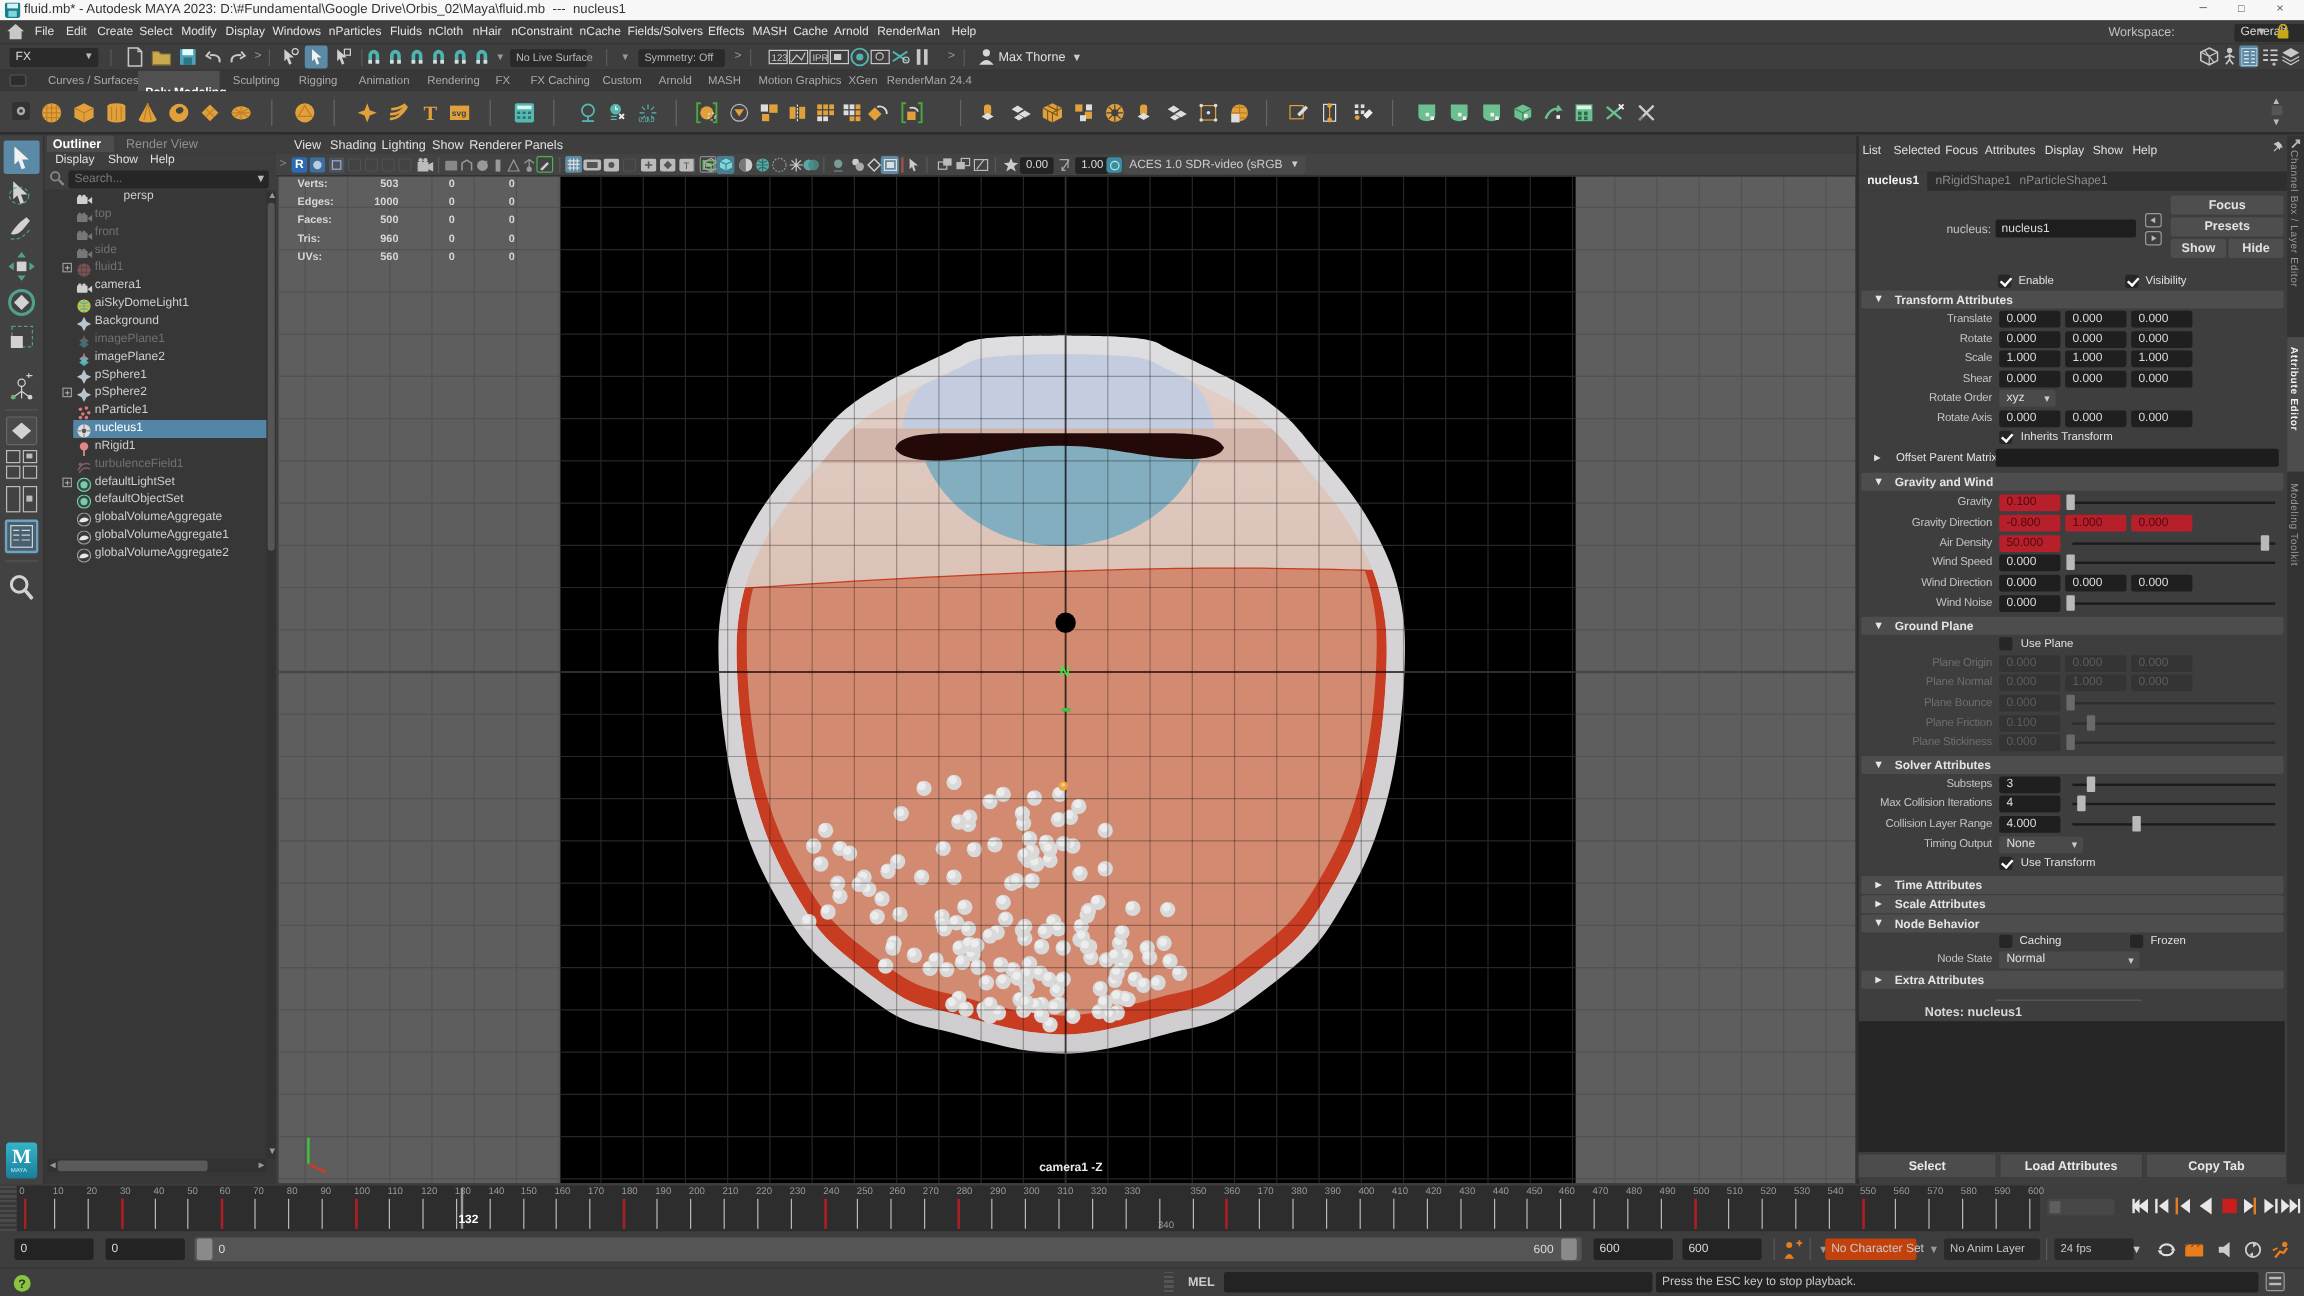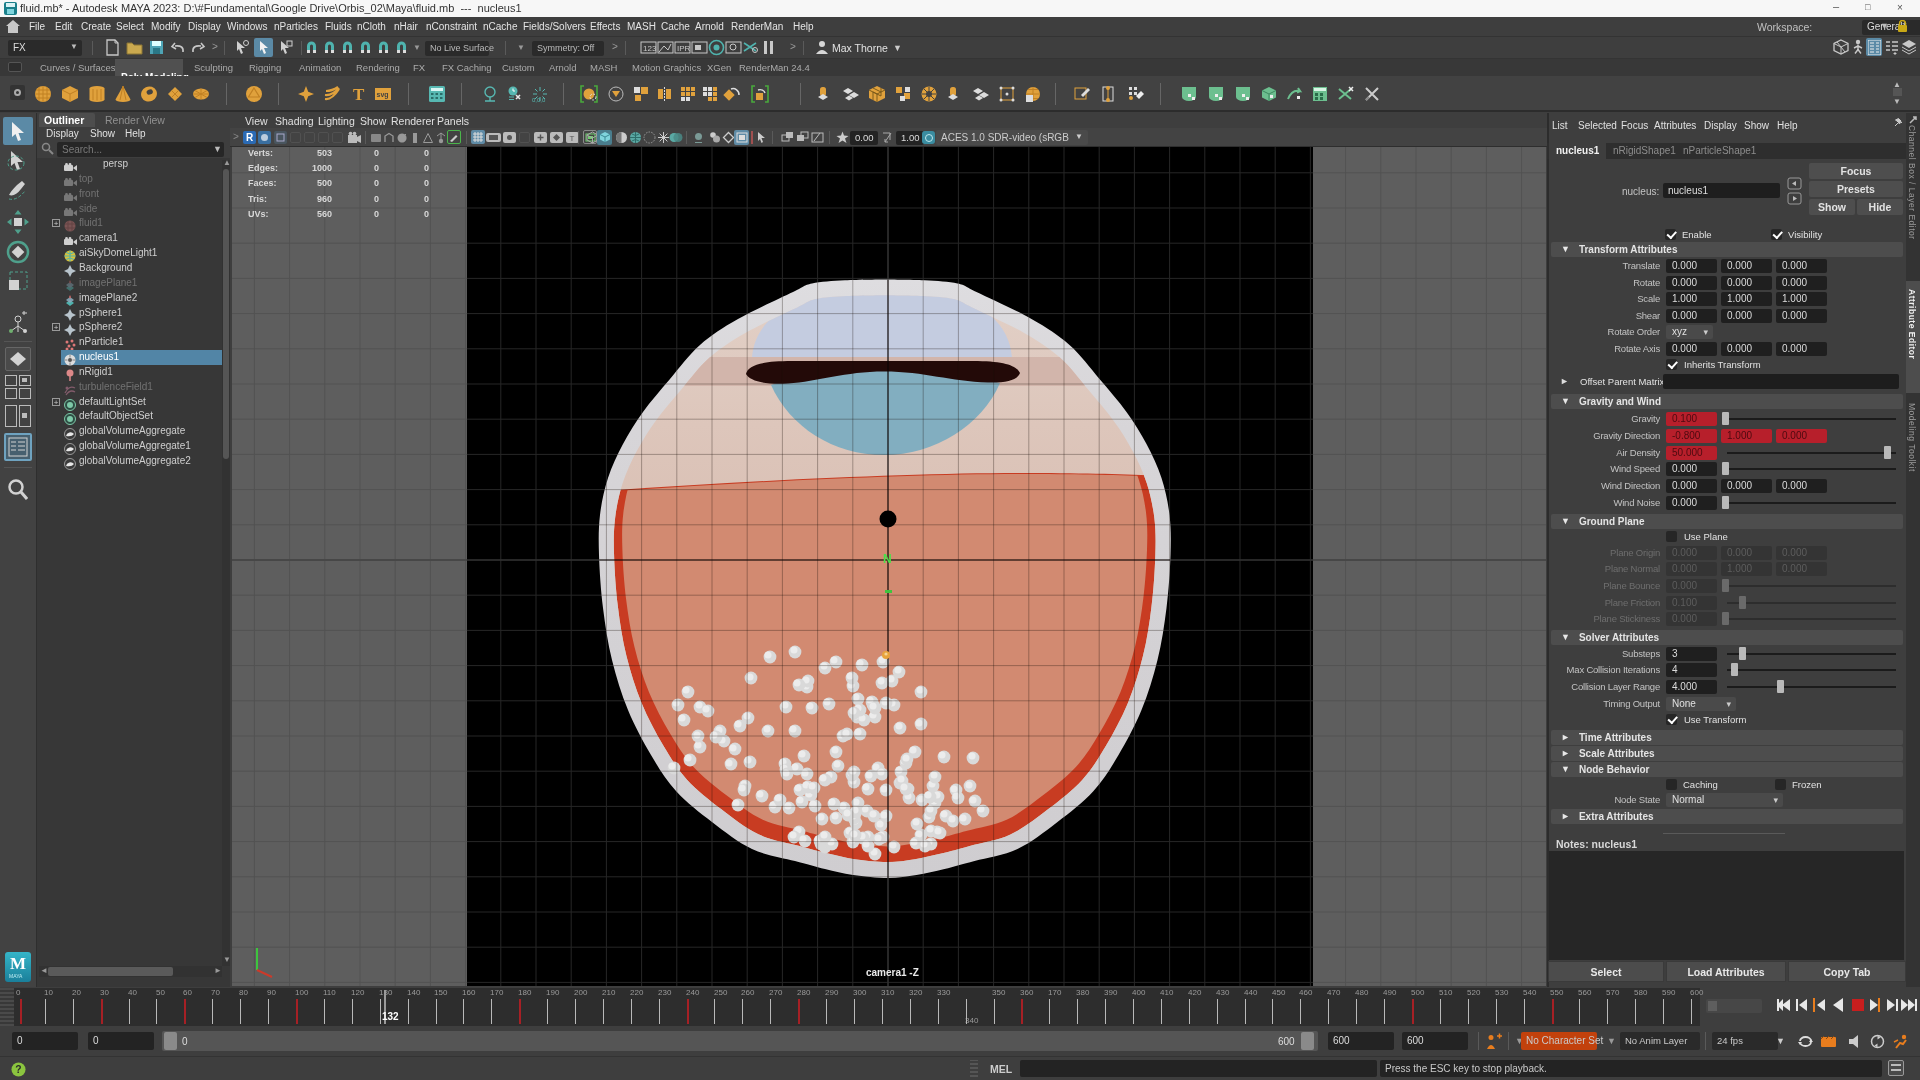--- a/index.html
+++ b/index.html
@@ -1584,21 +1584,21 @@
     <div class="hdr" style="top:746px;"><span class="arr">►</span>Scale Attributes</div>
     <div class="hdr" style="top:762px;"><span class="arr">▼</span>Node Behavior</div>
     <div class="cb" style="left:1666px;top:779px;"></div>
     <div class="cblbl" style="left:1683px;top:779px;">Caching</div>
     <div class="cb" style="left:1775px;top:779px;"></div>
     <div class="cblbl" style="left:1792px;top:779px;">Frozen</div>
     <div class="albl" style="left:1528px;top:794px;">Node State</div>
     <div class="dd" style="left:1666px;top:793px;width:117px;">Normal</div>
     <div class="hdr" style="top:809px;"><span class="arr">►</span>Extra Attributes</div>
     <div class="abs" style="left:1663px;top:833px;width:122px;height:1px;background:#5a5a5a;"></div>
-    <div class="txt" style="left:1556px;top:838px;font-size:10.5px;color:#d8d8d8;font-weight:bold;">Notes: nucleus1</div>
+    <div class="txt" style="left:1604px;top:838px;font-size:10.5px;color:#d8d8d8;font-weight:bold;">Notes: nucleus1</div>
     <div class="abs" style="left:1549px;top:851px;width:355px;height:109px;background:#262626;"></div>
     <div class="abs" style="left:1548px;top:961px;width:116px;height:21px;background:#4c4c4c;border:1px solid #3a3a3a;color:#e8e8e8;font-size:10.5px;font-weight:bold;text-align:center;line-height:20px;">Select</div>
     <div class="abs" style="left:1666px;top:961px;width:120px;height:21px;background:#4c4c4c;border:1px solid #3a3a3a;color:#e8e8e8;font-size:10.5px;font-weight:bold;text-align:center;line-height:20px;">Load Attributes</div>
     <div class="abs" style="left:1788px;top:961px;width:118px;height:21px;background:#4c4c4c;border:1px solid #3a3a3a;color:#e8e8e8;font-size:10.5px;font-weight:bold;text-align:center;line-height:20px;">Copy Tab</div>
   </div>
 
 <div class="abs" style="left:1906px;top:113px;width:14px;height:874px;background:#333;">
   <svg class="abs" style="left:2px;top:2px" width="10" height="10" viewBox="0 0 10 10">
       <path d="M2 8 L8 2 M5 2 L8 2 L8 5" stroke="#bbb" stroke-width="1.5" fill="none"></path>
     </svg>

